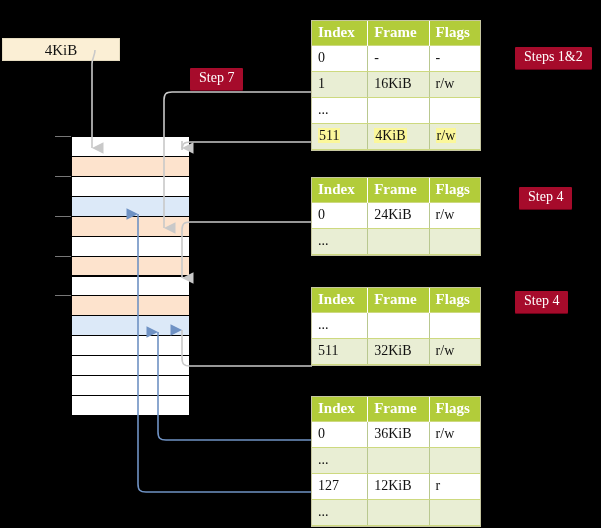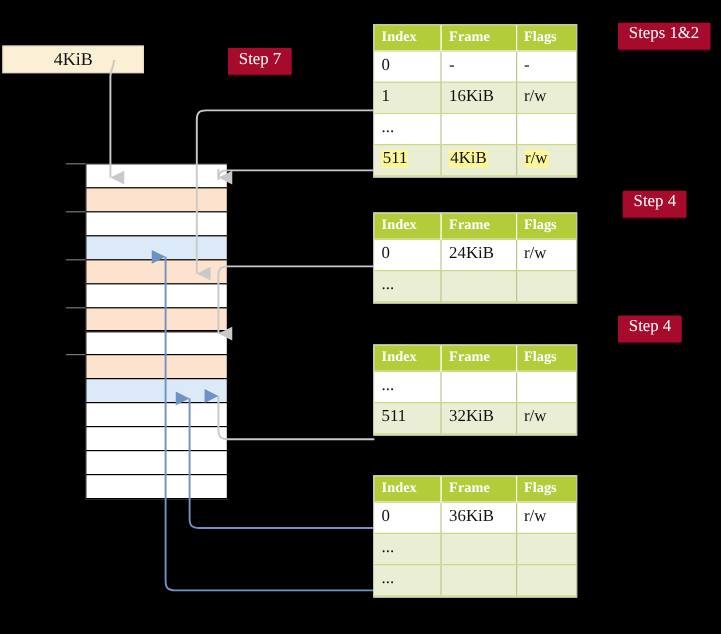--- a/index.html
+++ b/index.html
@@ -3,40 +3,40 @@
 <meta charset="utf-8">
 <style>
   html,body{margin:0;padding:0;background:#000;}
   #root{position:relative;width:601px;height:528px;background:#000;overflow:hidden;
         font-family:"Liberation Serif",serif;}
 
   
   .badge{position:absolute;background:#a60b2b;color:#fff;font-size:14px;
          font-family:"Liberation Serif",serif;padding:3px 9px 4px 9px;
          white-space:nowrap;border-radius:1px;line-height:1.05;
-         box-shadow:0 1px 0 #6d0019;}
+         box-shadow:0 1px 0 #6d0019;margin-top:28px;}
 
   
   .kib-box{position:absolute;background:#fbefd5;border:1px solid #e6dcc0;
            color:#111;font-size:15px;text-align:center;line-height:22px;
            box-sizing:border-box;}
 
   
   .memcol{position:absolute;box-sizing:border-box;}
   .memrow{position:absolute;left:0;box-sizing:border-box;
           border:1px solid #000;background:#fff;}
   .memrow.orange{background:#fde3cd;}
   .memrow.blue{background:#dce9f8;}
   .tick{position:absolute;height:1px;background:#777;}
 
   
   .ptable{position:absolute;border:1px solid #c6c6a0;border-collapse:collapse;
           background:#fff;box-sizing:border-box;}
   .ptable table{border-collapse:collapse;width:100%;}
-  .ptable th{background:#b2cc3a;color:#fff;font-weight:bold;font-size:12px;
+  .ptable th{background:#b2cc3a;color:#fff;font-weight:bold;font-size:15px;
              text-align:left;padding:3px 6px 4px 6px;border-right:1px solid #fff;
              line-height:1.15;}
   .ptable th:last-child{border-right:none;}
   .ptable td{font-size:14px;color:#111;padding:3px 6px 4px 6px;
              border:1px solid #cdd97f;border-left:none;border-right:1px solid #b9c88f;
              line-height:1.15;height:18px;}
   .ptable td:last-child{border-right:none;}
   .ptable tr.alt td{background:#e9eed4;}
   .ptable tr.plain td{background:#fff;}
   .hl{background:#fbf79a;padding:0 1px;}
@@ -195,20 +195,25 @@
           <tr class="plain">
             <td class="cw-index">0</td>
             <td class="cw-frame">36KiB</td>
             <td class="cw-flags">r/w</td>
           </tr>
           <tr class="alt">
             <td class="cw-index">...</td>
             <td class="cw-frame"></td>
             <td class="cw-flags"></td>
           </tr>
+          <tr class="plain">
+            <td class="cw-index">127</td>
+            <td class="cw-frame">12KiB</td>
+            <td class="cw-flags">r</td>
+          </tr>
           <tr class="alt">
             <td class="cw-index">...</td>
             <td class="cw-frame"></td>
             <td class="cw-flags"></td>
           </tr>
         </tbody>
       </table>
     </div>
 
 <div class="tick" style="position: absolute; left: 55px; top: 136px; width: 16px;"></div>

